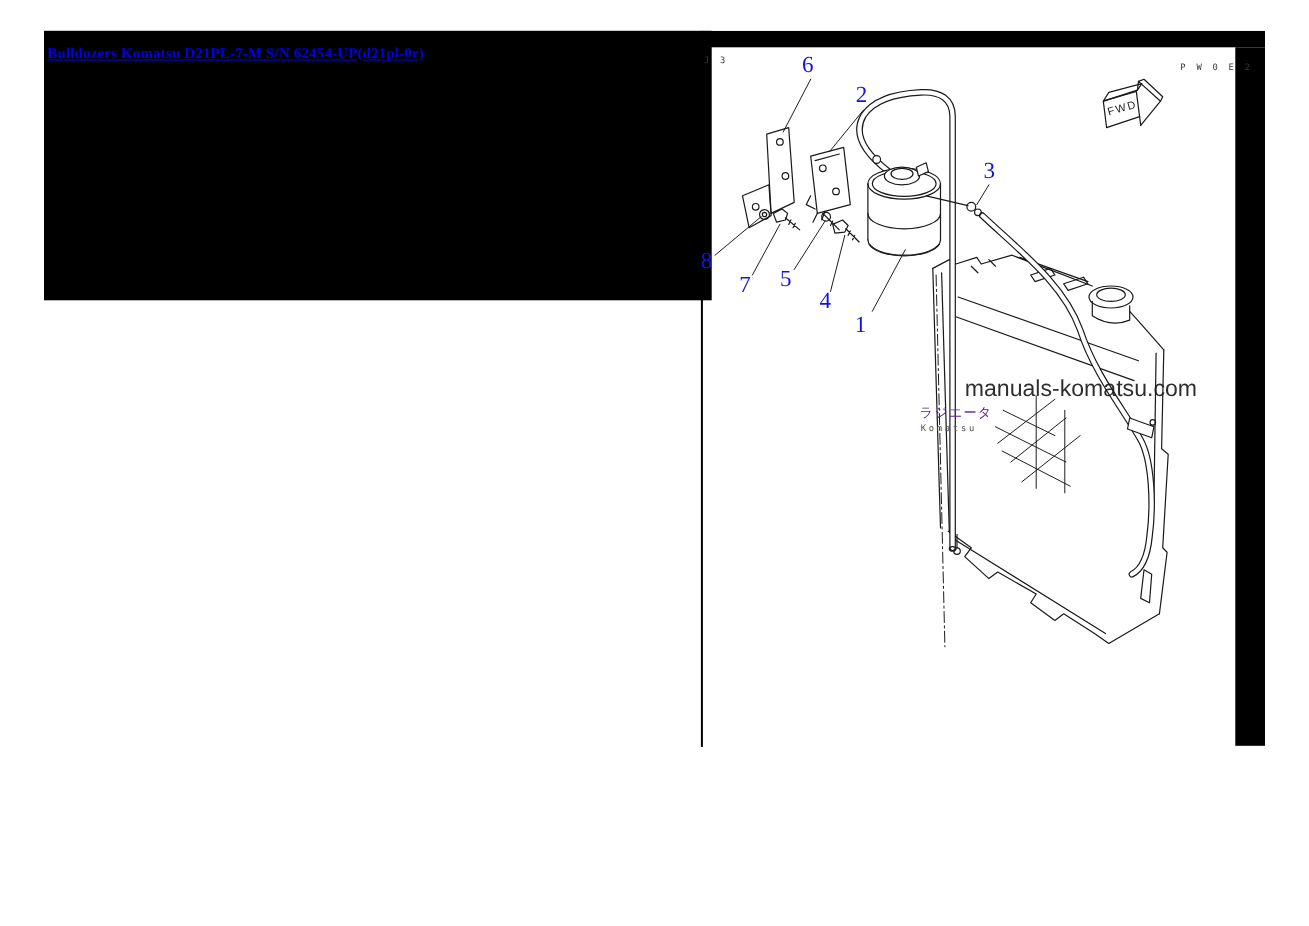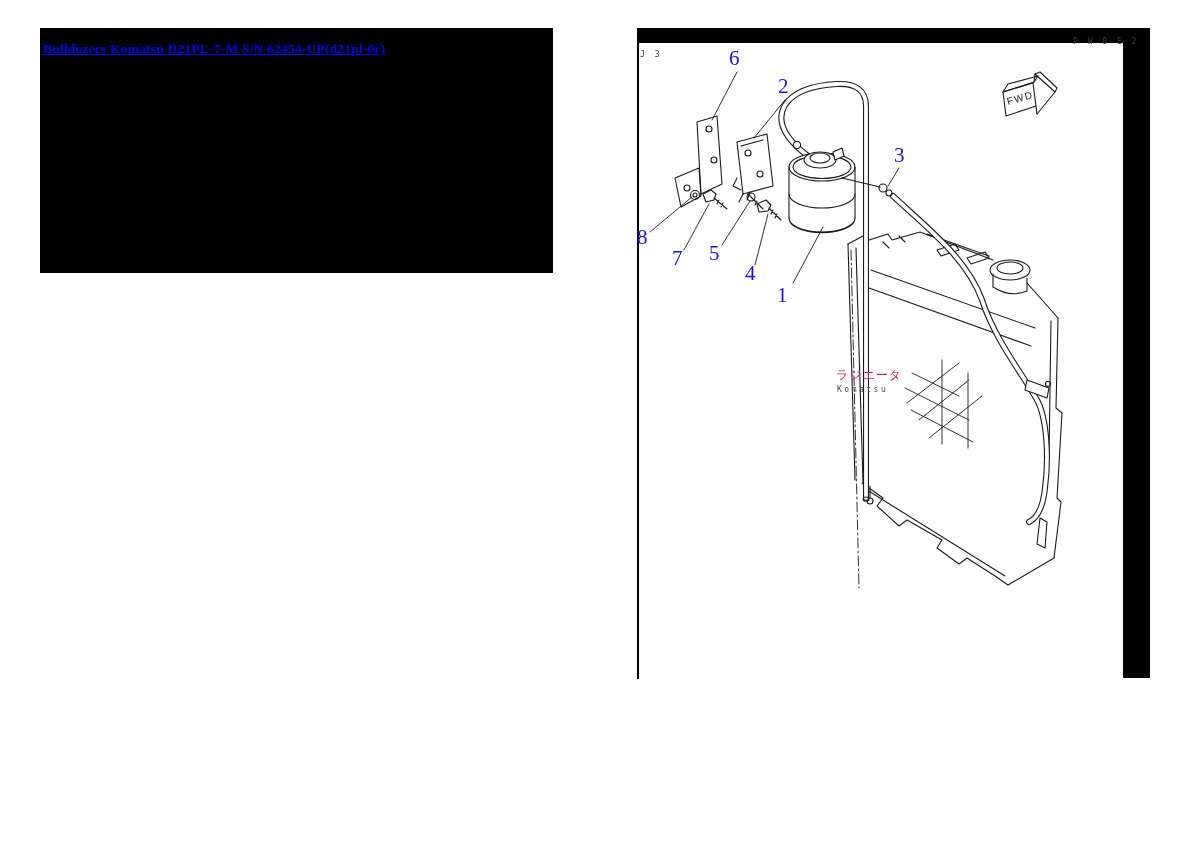--- a/index.html
+++ b/index.html
@@ -1,44 +1,44 @@
 <!DOCTYPE html>
 <html><head>
 <meta charset="utf-8">
 <style>
   * { margin:0; padding:0; box-sizing:border-box; }
   html,body { width:1190px; height:842px; background:#ffffff; overflow:hidden;
               font-family:"Liberation Sans", sans-serif; }
 
   
-  .thumb-box { position:absolute; left:40px; top:28px; width:513px; height:245px;
+  .thumb-box { position:absolute; left:40px; top:28px; width:607px; height:245px;
                background:#000000; }
   .header-link { position:absolute; left:3px; top:13px;
                  font-family:"Liberation Serif", serif; font-weight:bold;
                  font-size:13.5px; color:#0000ee; text-decoration:underline;
                  white-space:nowrap; letter-spacing:0.2px; cursor:pointer; }
 
   
   .diagram { position:absolute; left:637px; top:28px; width:513px; height:651px; }
   .diagram svg { position:absolute; left:0; top:0; }
 
   .corner-code { position:absolute; font-family:"DejaVu Sans Mono", monospace;
                  font-size:8px; color:#3a3a3a; letter-spacing:2.5px; white-space:nowrap;text-align:center; }
   .code-left  { left:3px;  top:22px; }
-  .code-right { left:404px; top:9px;padding-left:32px; }
+  .code-right { left:404px; top:29px;padding-left:32px; }
 
   .callout { position:absolute; font-family:"Liberation Serif", serif;
              font-size:21px; color:#1414dd; line-height:1; white-space:nowrap; }
 
   .watermark { position:absolute; left:240px; top:314px;
                font-size:21px; color:#1c1c1c; opacity:0.92; white-space:nowrap;
                letter-spacing:0px; }
 
   .rad-label-jp { position:absolute; left:199px; top:339px; font-size:12px;
-                  color:#be185d; letter-spacing:1px; white-space:nowrap;
+                  color:#4c1d95; letter-spacing:1px; white-space:nowrap;
                   font-family:"DejaVu Sans", sans-serif; }
   .rad-label-en { position:absolute; left:200px; top:357px; font-size:8px;
                   color:#4a4a4a; letter-spacing:2.5px; white-space:nowrap;
                   font-family:"DejaVu Sans Mono", monospace; }
 </style>
 </head>
 <body>
 
 <div class="thumb-box">
   <a class="header-link">Bulldozers Komatsu D21PL-7-M S/N 62454-UP(d21pl-0r)</a>
@@ -183,15 +183,16 @@
 
   <div class="callout" style="left:92px;  top:20px;">6</div>
   <div class="callout" style="left:141px; top:48px;">2</div>
   <div class="callout" style="left:257px; top:117px;">3</div>
   <div class="callout" style="left:0px;   top:199px;">8</div>
   <div class="callout" style="left:35px;  top:220px;">7</div>
   <div class="callout" style="left:72px;  top:215px;">5</div>
   <div class="callout" style="left:108px; top:235px;">4</div>
   <div class="callout" style="left:140px; top:257px;">1</div>
 
+  <div class="watermark">manuals-komatsu.com</div>
   <div class="rad-label-jp">ラジエータ</div>
   <div class="rad-label-en">Komatsu</div>
 </div>
 
 </body></html>

